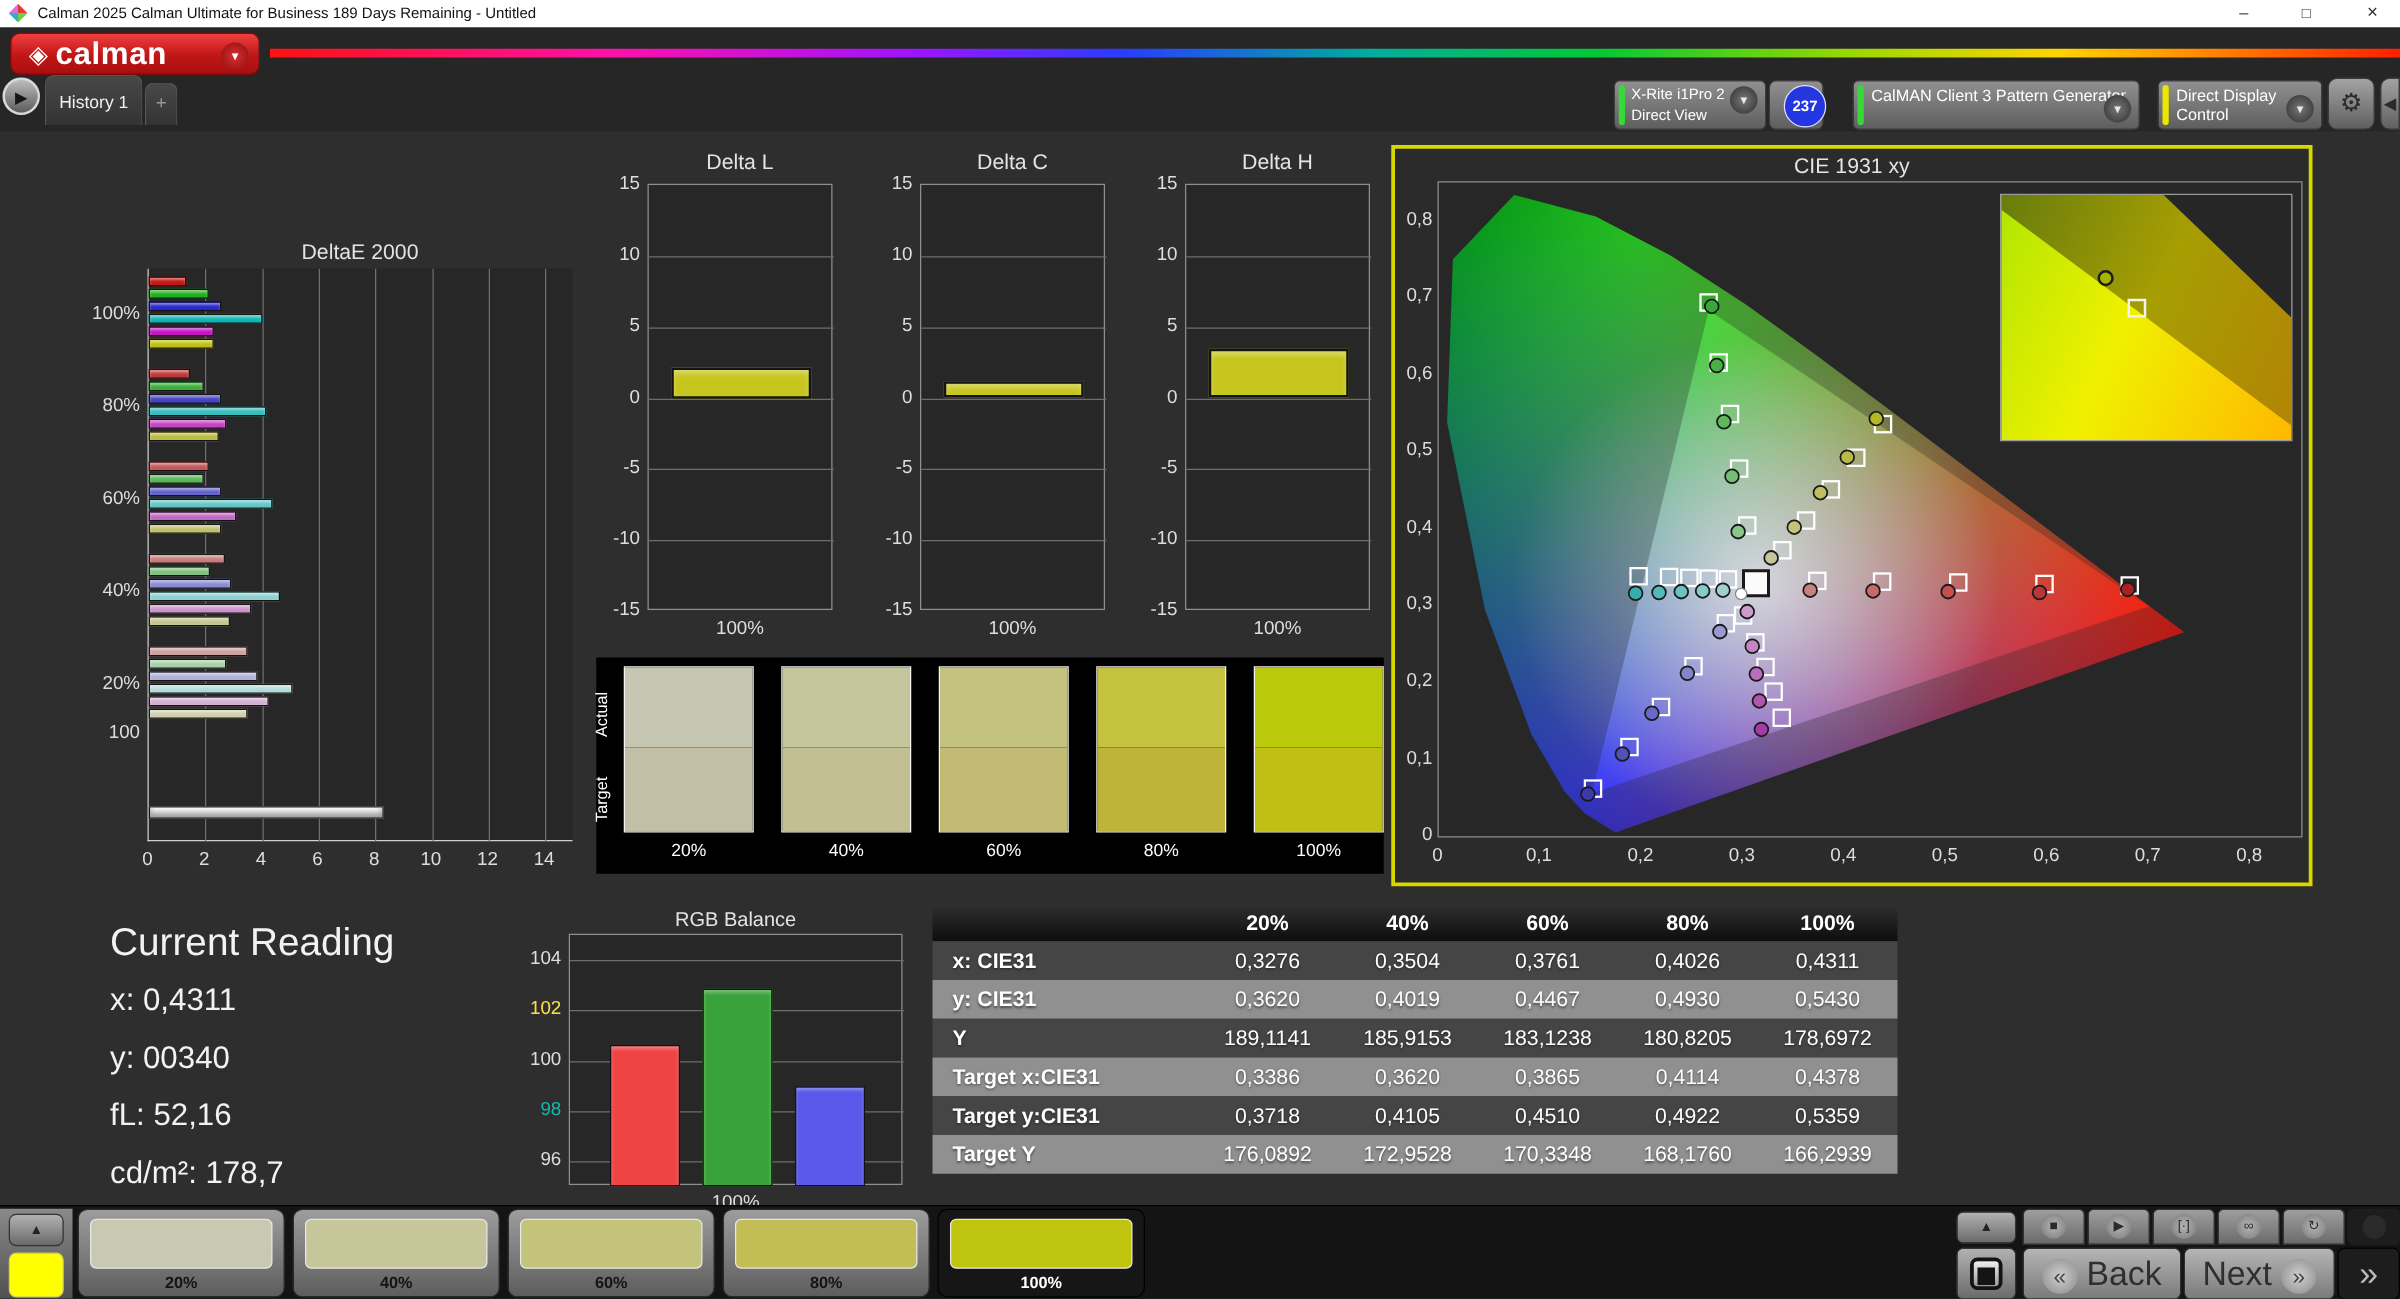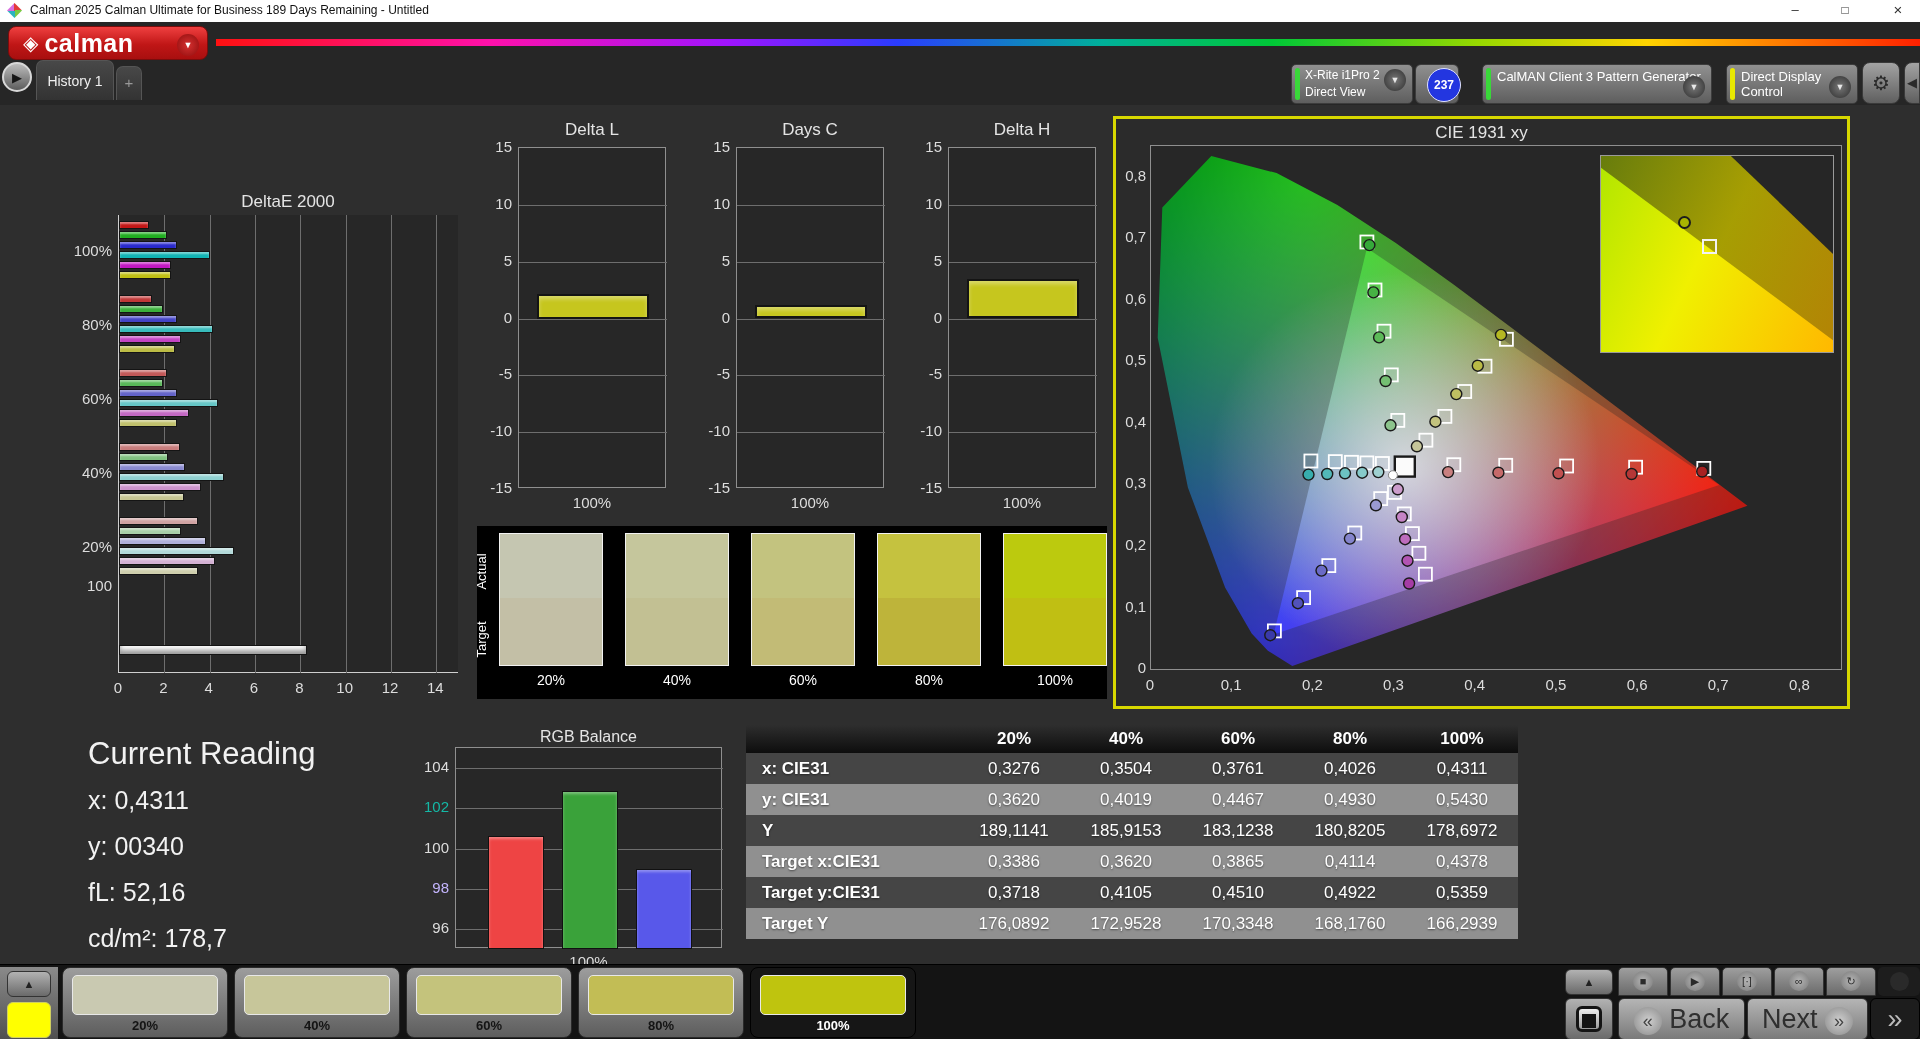--- a/index.html
+++ b/index.html
@@ -197,21 +197,21 @@
       <div style="position: absolute; left: 0px; top: 20px; width: 52px; text-align: right; color: rgb(221, 221, 221); font-size: 15px;">15</div>
       <div style="position: absolute; left: 0px; top: 76.8px; width: 52px; text-align: right; color: rgb(221, 221, 221); font-size: 15px;">10</div>
       <div style="position: absolute; left: 0px; top: 133.7px; width: 52px; text-align: right; color: rgb(221, 221, 221); font-size: 15px;">5</div>
       <div style="position: absolute; left: 0px; top: 190.5px; width: 52px; text-align: right; color: rgb(221, 221, 221); font-size: 15px;">0</div>
       <div style="position: absolute; left: 0px; top: 247.3px; width: 52px; text-align: right; color: rgb(221, 221, 221); font-size: 15px;">-5</div>
       <div style="position: absolute; left: 0px; top: 304.2px; width: 52px; text-align: right; color: rgb(221, 221, 221); font-size: 15px;">-10</div>
       <div style="position: absolute; left: 0px; top: 361px; width: 52px; text-align: right; color: rgb(221, 221, 221); font-size: 15px;">-15</div>
       <div style="position: absolute; left: 58px; top: 376px; width: 148px; text-align: center; color: rgb(221, 221, 221); font-size: 15px;">100%</div>
     </div>
   <div id="chart-dc" style="position:absolute;left:678px;top:118px;width:212px;height:392px;">
-      <div style="position: absolute; left: 58px; top: 2px; width: 148px; text-align: center; color: rgb(228, 228, 228); font-size: 17px;">Days C</div>
+      <div style="position: absolute; left: 58px; top: 2px; width: 148px; text-align: center; color: rgb(228, 228, 228); font-size: 17px;">Delta C</div>
       <div style="position: absolute; left: 58px; top: 29px; width: 148px; height: 341px; background: rgb(39, 39, 39); border: 1px solid rgb(143, 143, 143);">
         <div style="position: absolute; left: 0px; top: 56.8px; width: 148px; height: 1px; background: rgb(110, 110, 110);"></div>
         <div style="position: absolute; left: 0px; top: 113.7px; width: 148px; height: 1px; background: rgb(110, 110, 110);"></div>
         <div style="position: absolute; left: 0px; top: 170.5px; width: 148px; height: 1px; background: rgb(110, 110, 110);"></div>
         <div style="position: absolute; left: 0px; top: 227.3px; width: 148px; height: 1px; background: rgb(110, 110, 110);"></div>
         <div style="position: absolute; left: 0px; top: 284.2px; width: 148px; height: 1px; background: rgb(110, 110, 110);"></div>
         <div style="position: absolute; left: 18px; top: 156.9px; width: 112px; height: 13.6px; background: rgb(198, 198, 30); border: 2px solid rgb(20, 20, 20); box-shadow: rgba(255, 255, 255, 0.35) 0px 3px 4px inset;"></div>
       </div>
       <div style="position: absolute; left: 0px; top: 20px; width: 52px; text-align: right; color: rgb(221, 221, 221); font-size: 15px;">15</div>
       <div style="position: absolute; left: 0px; top: 76.8px; width: 52px; text-align: right; color: rgb(221, 221, 221); font-size: 15px;">10</div>
@@ -412,23 +412,23 @@
         <div style="position: absolute; left: 0px; top: 20.1px; width: 267px; height: 1px; background: rgb(110, 110, 110);"></div>
         <div style="position: absolute; left: 0px; top: 60.3px; width: 267px; height: 1px; background: rgb(110, 110, 110);"></div>
         <div style="position: absolute; left: 0px; top: 100.5px; width: 267px; height: 1px; background: rgb(110, 110, 110);"></div>
         <div style="position: absolute; left: 0px; top: 140.7px; width: 267px; height: 1px; background: rgb(110, 110, 110);"></div>
         <div style="position: absolute; left: 0px; top: 180.9px; width: 267px; height: 1px; background: rgb(110, 110, 110);"></div>
         <div style="position: absolute; left: 32px; top: 88.4px; width: 56px; height: 112.6px; background: rgb(238, 68, 68); border: 1px solid rgb(17, 17, 17); box-shadow: rgba(255, 255, 255, 0.35) 0px 2px 3px inset;"></div>
         <div style="position: absolute; left: 106px; top: 43.2px; width: 56px; height: 157.8px; background: rgb(58, 162, 58); border: 1px solid rgb(17, 17, 17); box-shadow: rgba(255, 255, 255, 0.35) 0px 2px 3px inset;"></div>
         <div style="position: absolute; left: 180px; top: 120.6px; width: 56px; height: 80.4px; background: rgb(88, 88, 234); border: 1px solid rgb(17, 17, 17); box-shadow: rgba(255, 255, 255, 0.35) 0px 2px 3px inset;"></div>
       </div>
       <div style="position: absolute; left: 0px; top: 30.1px; width: 49px; text-align: right; color: rgb(221, 221, 221); font-size: 15px;">104</div>
-      <div style="position: absolute; left: 0px; top: 70.3px; width: 49px; text-align: right; color: #14b8a6; font-size: 15px;">102</div>
+      <div style="position: absolute; left: 0px; top: 70.3px; width: 49px; text-align: right; color: #fde047; font-size: 15px;">102</div>
       <div style="position: absolute; left: 0px; top: 110.5px; width: 49px; text-align: right; color: rgb(221, 221, 221); font-size: 15px;">100</div>
-      <div style="position: absolute; left: 0px; top: 150.7px; width: 49px; text-align: right; color: #c4b5fd; font-size: 15px;">98</div>
+      <div style="position: absolute; left: 0px; top: 150.7px; width: 49px; text-align: right; color: #14b8a6; font-size: 15px;">98</div>
       <div style="position: absolute; left: 0px; top: 190.9px; width: 49px; text-align: right; color: rgb(221, 221, 221); font-size: 15px;">96</div>
       <div style="position: absolute; left: 55px; top: 225px; width: 267px; text-align: center; color: rgb(221, 221, 221); font-size: 15px;">100%</div>
     </div>
 
   <div id="current-reading">
     <div class="cr-title">Current Reading</div>
     <div class="cr-line">x: 0,4311</div>
     <div class="cr-line">y: 00340</div>
     <div class="cr-line">fL: 52,16</div>
     <div class="cr-line">cd/m²: 178,7</div>

